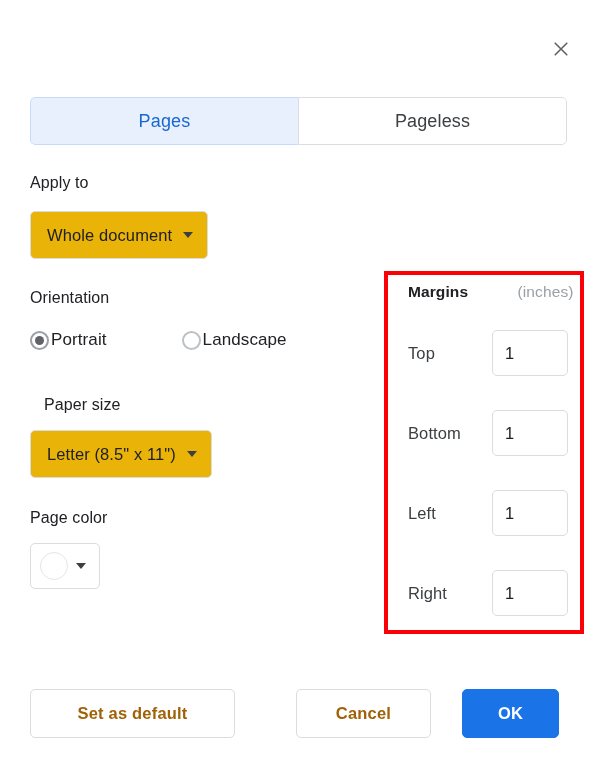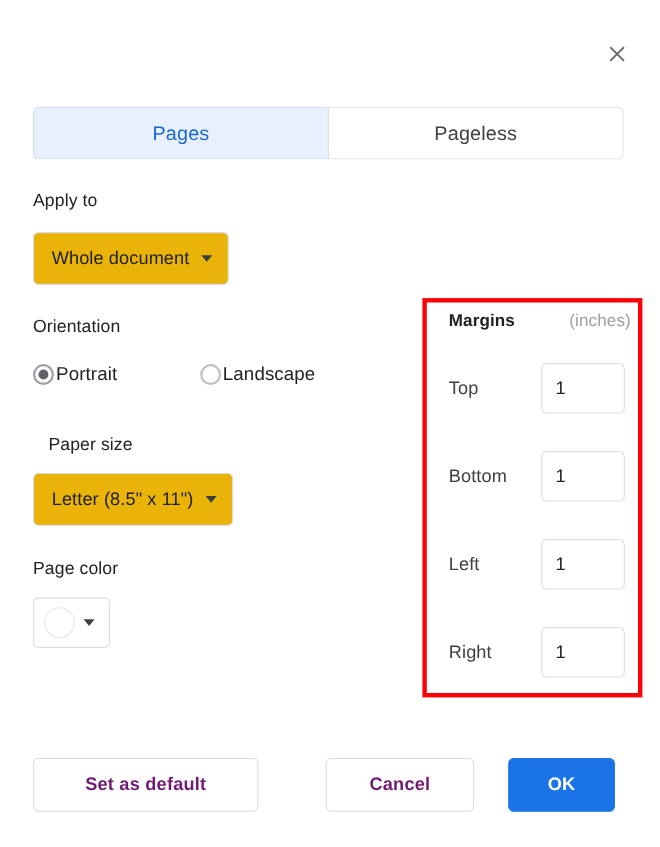--- a/index.html
+++ b/index.html
@@ -282,21 +282,21 @@
     justify-content: center;
     font-family: "Liberation Sans", sans-serif;
     font-size: 16.5px;
     letter-spacing: 0.2px;
     cursor: pointer;
     white-space: nowrap;
   }
   .btn-outline {
     background: #ffffff;
     border: 1px solid #dadce0;
-    color: #701a75;
+    color: #a16207;
     font-weight: bold;
   }
   .btn-filled {
     background: #1b73e8;
     border: 1px solid #1b73e8;
     color: #ffffff;
     font-weight: bold;
   }
   .btn-default { left: 30px;  top: 689px; width: 205px; }
   .btn-cancel  { left: 296px; top: 689px; width: 135px; }

